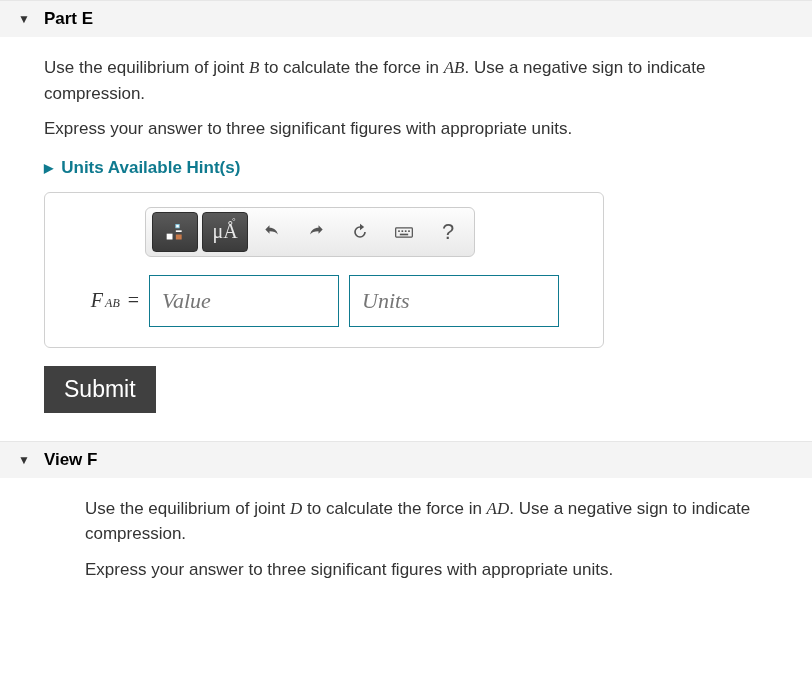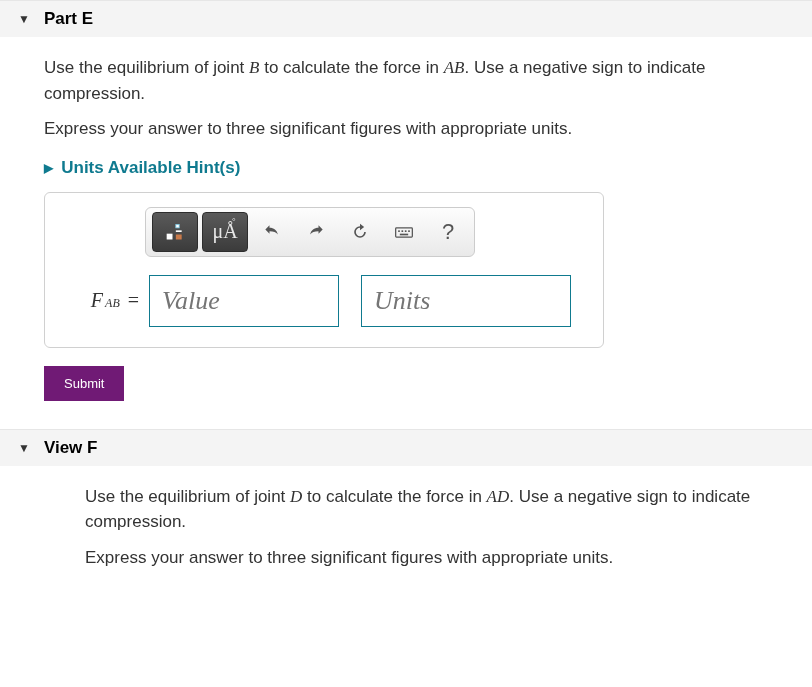--- a/index.html
+++ b/index.html
@@ -99,35 +99,35 @@
     min-width: 78px;
     justify-content: flex-end;
   }
   .varlabel sub { font-size: 12px; font-style: italic; }
   .eq { font-family: "Times New Roman", serif; font-style: normal; margin-left: 6px; }
   .field {
     border: 1px solid #0f7a8f;
     height: 52px;
     font-family: "Times New Roman", serif;
     font-style: italic;
-    font-size: 26px;
+    font-size: 22px;
     color: #a0a0a0;
     padding: 0 12px;
     outline: none;
     background: #fff;
   }
   .field.value { width: 190px; }
-  .field.units { width: 210px; margin-left: 12px; }
+  .field.units { width: 210px; margin-left: 0; }
   .submit {
     margin-top: 18px;
-    background: #701a75;
+    background: #404040;
     color: #fff;
     border: none;
     padding: 10px 20px;
-    font-size: 13px;
+    font-size: 23px;
     cursor: pointer;
   }
   .mu-a {
     font-family: "Times New Roman", serif;
     font-size: 20px;
     color: #e8e8e8;
     position: relative;
   }
   .mu-a .ring {
     position: absolute; top: -4px; right: 2px; font-size: 9px;

